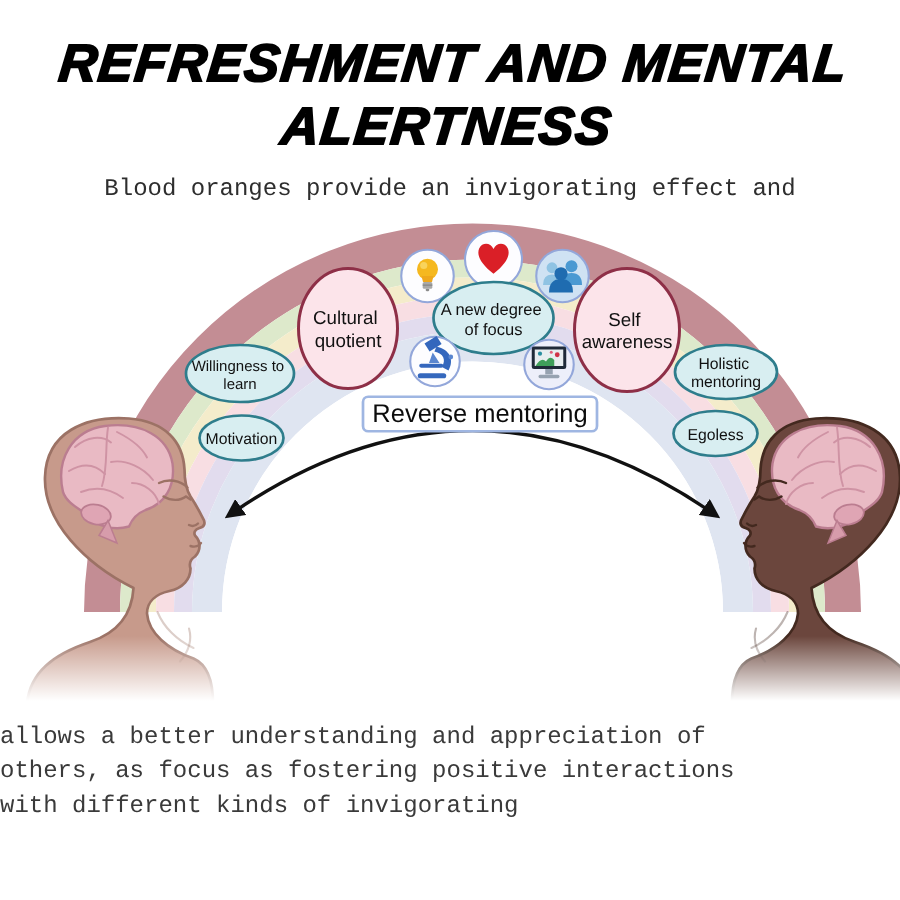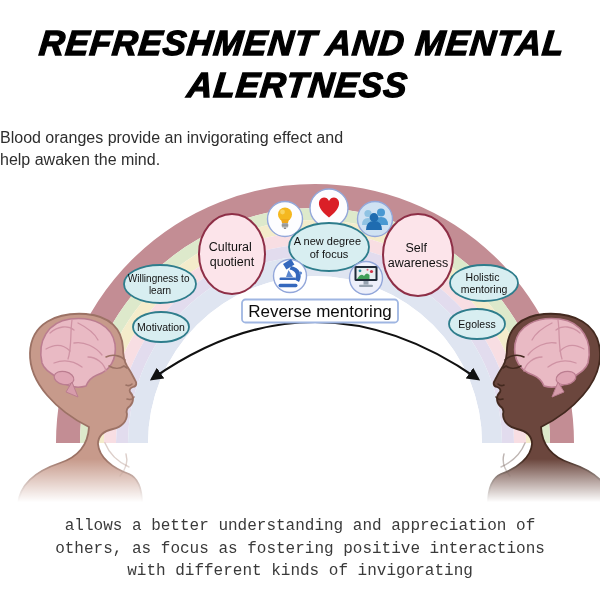--- a/index.html
+++ b/index.html
@@ -1,25 +1,25 @@
 <!DOCTYPE html>
 <html><head>
 <meta charset="utf-8">
 <style>
   html,body{margin:0;padding:0;background:#fff;}
   .page{position:relative;width:600px;height:600px;background:#fff;overflow:hidden;
         font-family:"Liberation Sans",sans-serif;}
   .title{margin-top:22px;text-align:center;font-weight:bold;font-style:italic;
          font-size:35px;line-height:1.2;letter-spacing:1px;color:#000;
          -webkit-text-stroke:1.3px #000;transform:skewX(-6deg);}
-  .subtitle{margin-top:21px;font-family:Liberation Sans, sans-serif;
+  .subtitle{margin-top:9px;text-align:center;font-family:Liberation Mono, monospace;
             font-size:16px;line-height:1.4;color:#2e2e2e;}
   .diagram-wrap{position:relative;width:600px;height:335px;margin-top:4px;padding-left:12px;}
   .diagram-wrap svg{display:block;}
-  .footer{margin-top:4px;text-align:center;font-family:"Liberation Mono",monospace;
+  .footer{margin-top:4px;text-align:left;font-family:"Liberation Mono",monospace;
           font-size:16px;line-height:1.42;color:#3a3a3a;}
   .bubble-pink{fill:#fce4ea;stroke:#8e2f47;stroke-width:2;}
   .bubble-cyan{fill:#d8eef1;stroke:#2e7d8c;stroke-width:1.8;}
   .bubble-text{fill:#111;}
   .icon-circle{stroke:#93a7da;stroke-width:1.4;}
   .head .skin{fill:var(--skin);stroke:var(--skin-line);stroke-width:1.8;stroke-linejoin:round;}
   .head .feature{fill:none;stroke:var(--skin-line);stroke-width:1.6;stroke-linecap:round;}
   .head .crease{fill:none;stroke:var(--skin-line);stroke-width:1.4;stroke-linecap:round;opacity:.35;}
   .brain-main{fill:#e9bac4;stroke:#bb7d90;stroke-width:1.6;stroke-linejoin:round;}
   .brain-squiggle{fill:none;stroke:#cf93a4;stroke-width:1.3;stroke-linecap:round;}
@@ -29,21 +29,20 @@
 
 <div class="page">
 
   <div class="title">
     <div>REFRESHMENT AND MENTAL</div>
     <div>ALERTNESS</div>
   </div>
 
   <div class="subtitle">
     <div>Blood oranges provide an invigorating effect and</div>
-    <div>help awaken the mind.</div>
   </div>
 
   <div class="diagram-wrap">
   <svg width="600" height="335" viewBox="0 165 600 335" xmlns="http://www.w3.org/2000/svg">
     <defs>
       <clipPath id="arcClip">
             <rect x="0" y="165" width="600" height="267"></rect>
           </clipPath>
       <linearGradient id="fadeWhite" x1="0" y1="0" x2="0" y2="1">
         <stop offset="0" stop-color="#fff" stop-opacity="0"></stop>

